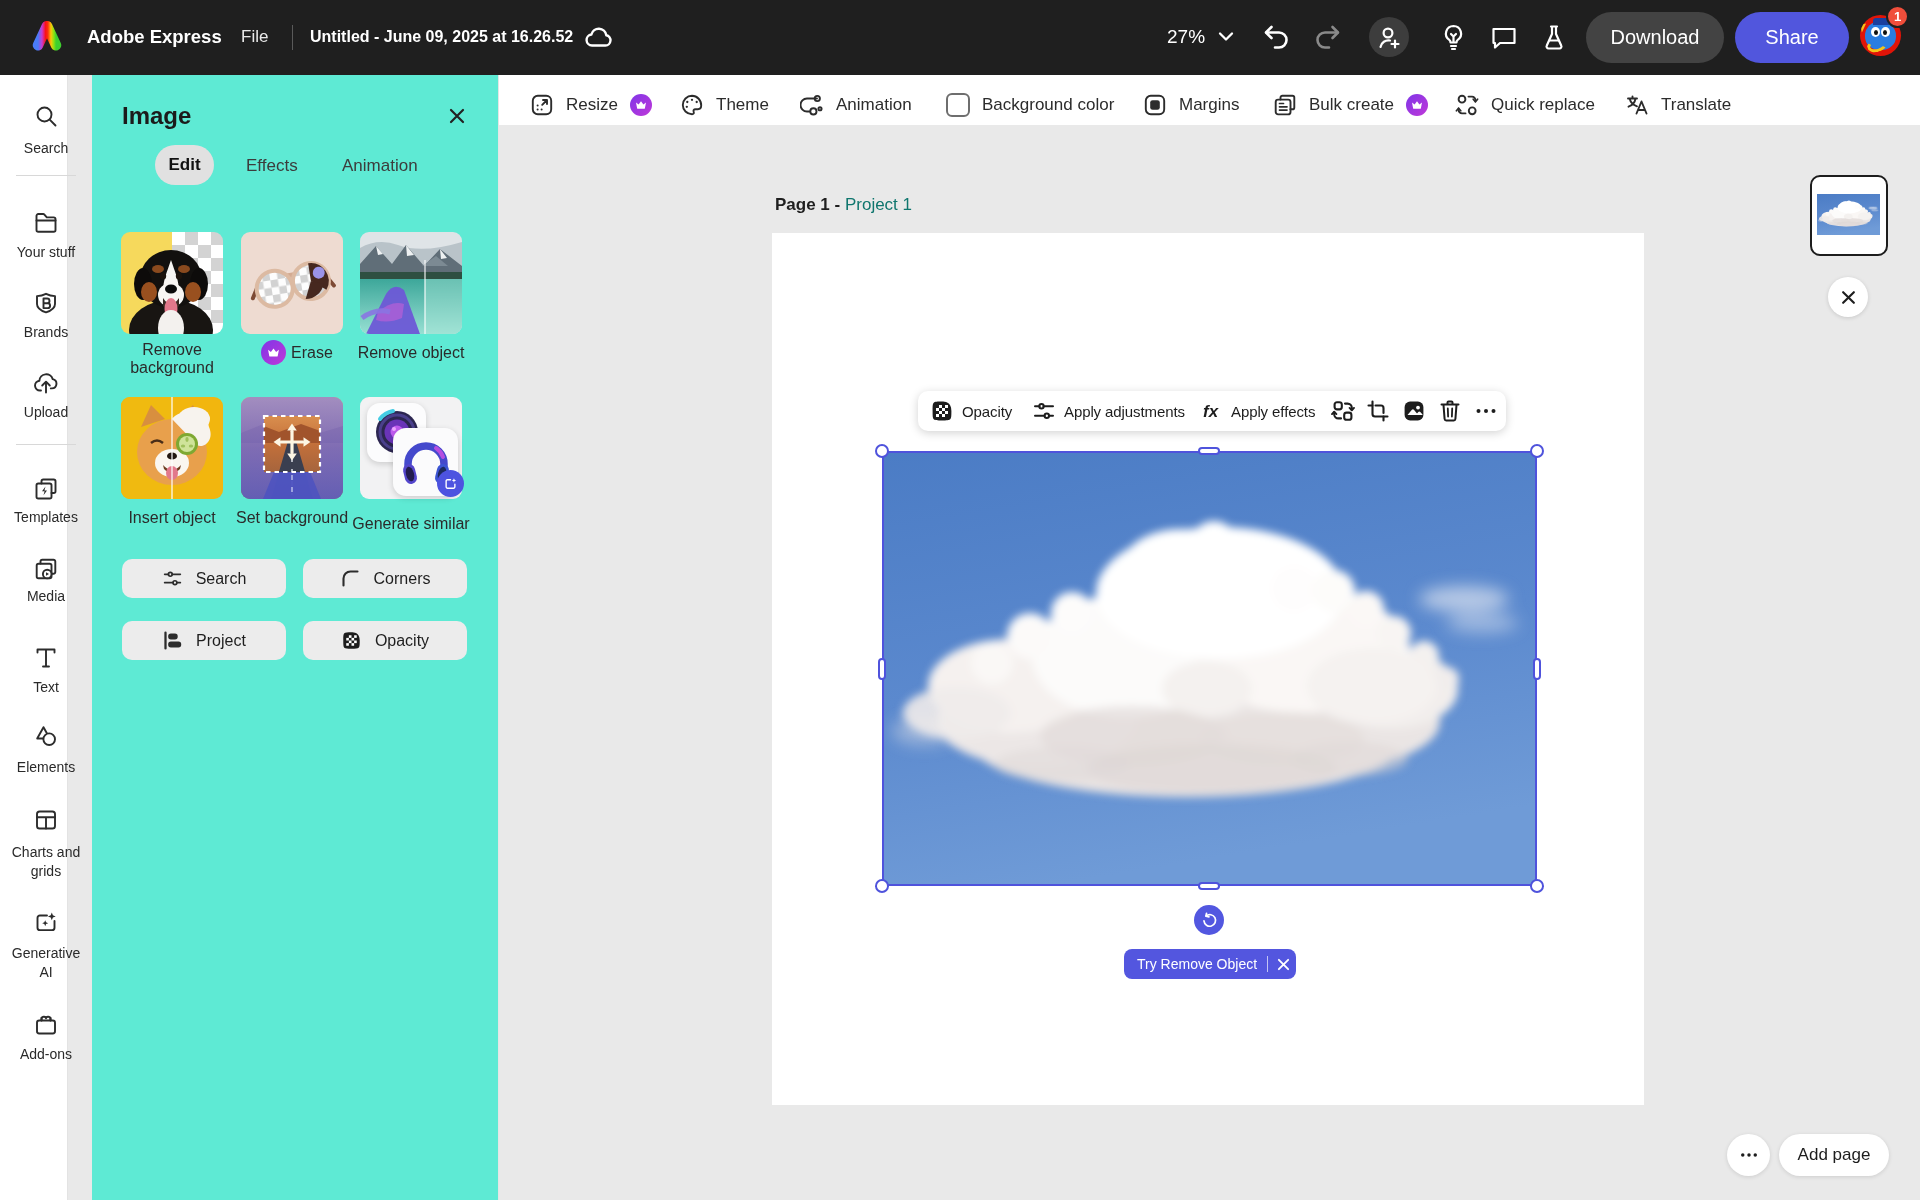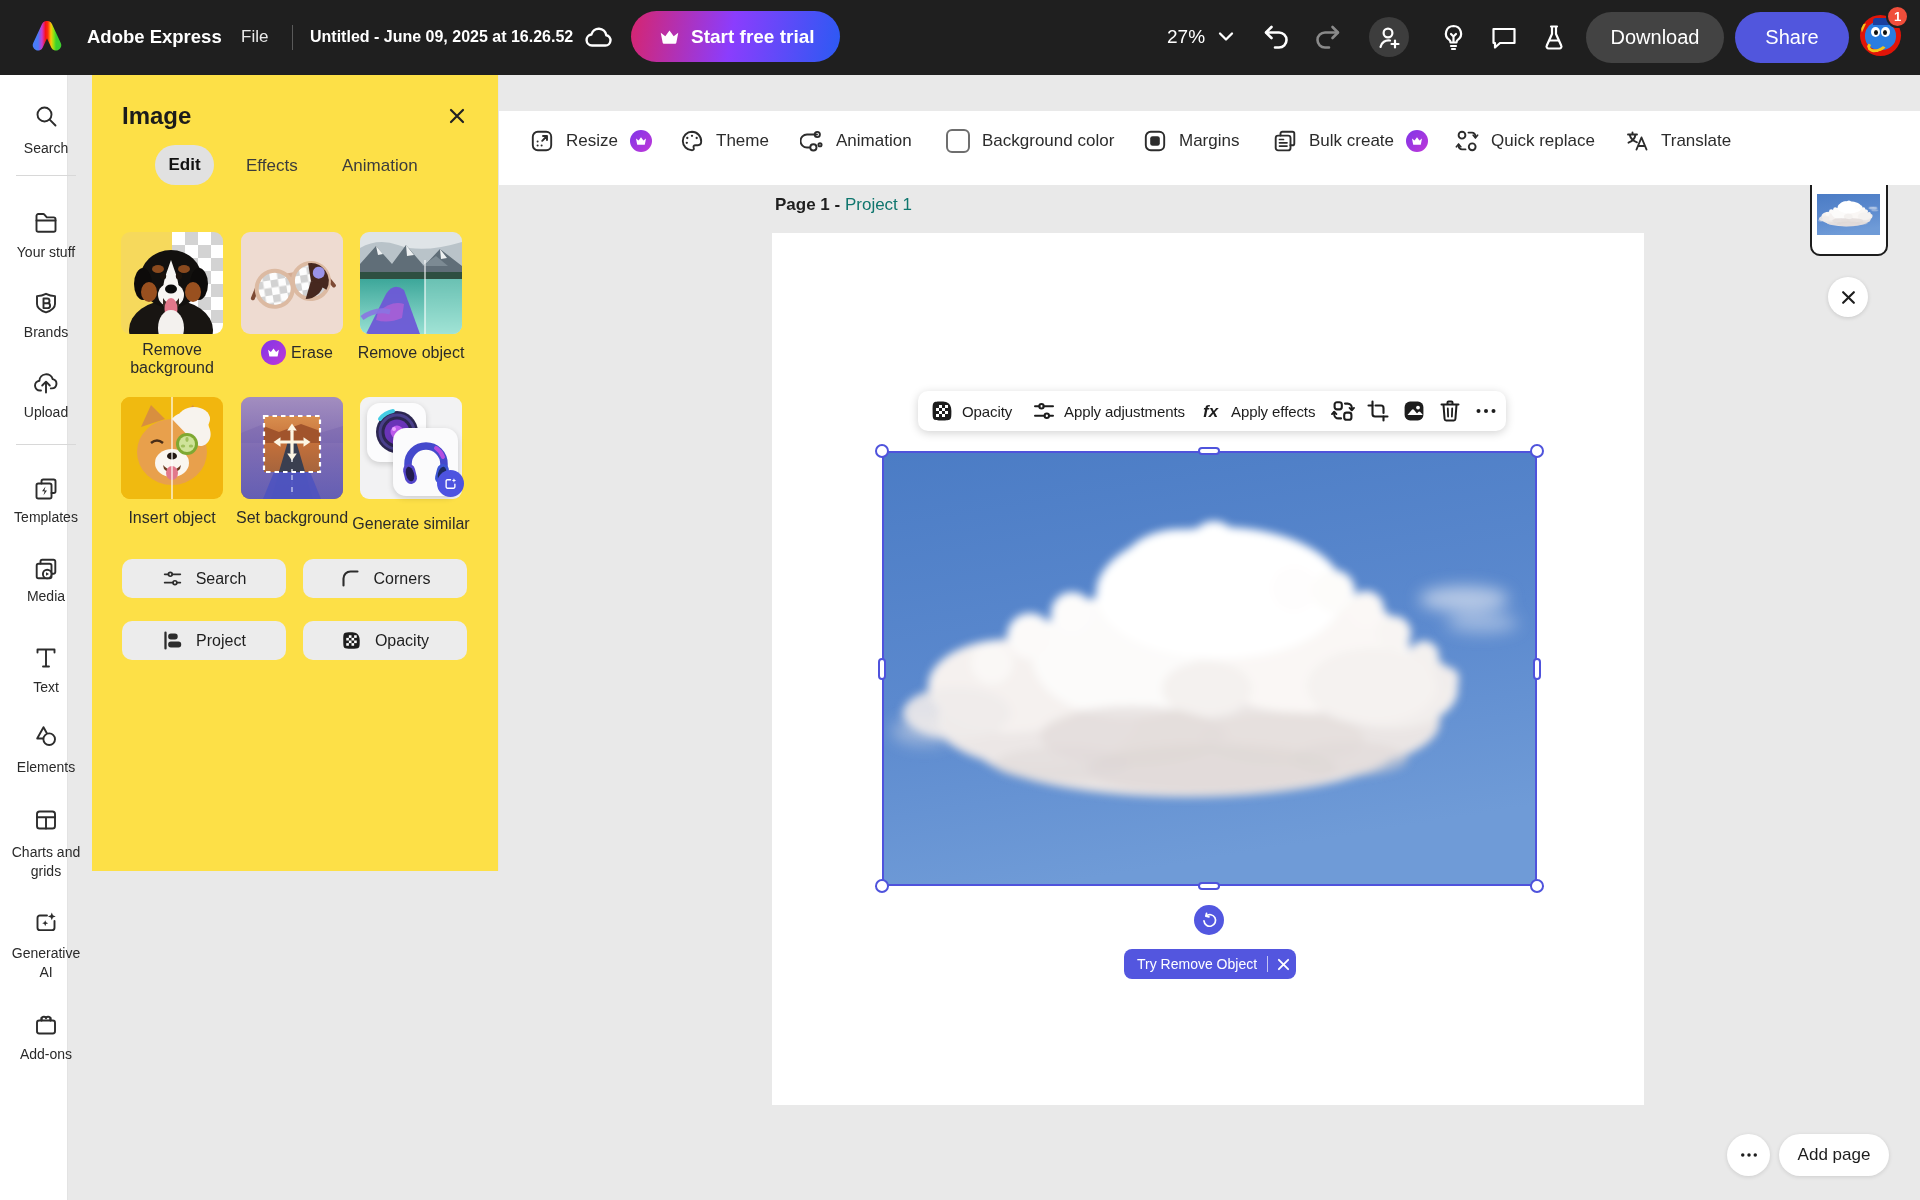--- a/index.html
+++ b/index.html
@@ -1,20 +1,20 @@
 <!DOCTYPE html>
 <html><head>
 <meta charset="utf-8">
 <style>
 * { margin:0; padding:0; box-sizing:border-box; }
 html,body { width:1920px; height:1200px; overflow:hidden; background:#e9e9e9; font-family:"Liberation Sans", sans-serif; }
 .topbar { position:absolute; left:0; top:0; width:1920px; height:75px; background:#1f1f1f; z-index:50; }
 .sidebar { position:absolute; left:0; top:75px; width:68px; height:1125px; background:#fff; border-right:1px solid #e3e3e3; z-index:40; }
-.panel { position:absolute; left:92px; top:75px; width:406px; height:796px; background:#fde047; box-shadow:1px 0 0 #e5e5e5; z-index:40; }
-.toolbar { position:absolute; left:498px; top:75px; width:1422px; height:74px; background:#fff; z-index:30;margin-top:36px; }
+.panel { position:absolute; left:92px; top:75px; width:406px; height:1125px; background:#5eead4; box-shadow:1px 0 0 #e5e5e5; z-index:40; }
+.toolbar { position:absolute; left:498px; top:75px; width:1422px; height:50px; background:#fff; z-index:30; }
 .canvasarea { position:absolute; left:498px; top:137px; width:1422px; height:1063px; background:#e9e9e9; }
 .page { position:absolute; left:772px; top:233px; width:872px; height:872px; background:#fff; }
 
 .tb-item { position:absolute; color:#fff; }
 .pill { border-radius:100px; display:flex; align-items:center; justify-content:center; }
 .si { position:absolute; width:24px; height:24px; fill:none; stroke:#2c2c2c; stroke-width:1.9; stroke-linecap:round; stroke-linejoin:round; }
 .sl { position:absolute; left:0; width:92px; text-align:center; font-size:14px; color:#2a2a2a; }
 .ti { width:24px; height:24px; fill:none; stroke:#2c2c2c; stroke-width:1.9; stroke-linecap:round; stroke-linejoin:round; flex:none; }
 .titem { position:absolute; top:18px; white-space:nowrap; display:flex; align-items:center; gap:12px; font-size:17px; color:#2c2c2c; height:24px; }
 .crown { width:22px; height:22px; border-radius:50%; background:linear-gradient(135deg,#7f35e8,#c038d8); display:flex; align-items:center; justify-content:center; flex:none; }
@@ -206,26 +206,20 @@
     </defs>
     <path d="M16.8 7.2 L8 26.2 M17.2 7.2 L26 26.2" stroke="url(#lgA)" stroke-width="10.5" stroke-linecap="round" stroke-linejoin="round" fill="none"></path>
   </svg>
   <div class="tb-item" style="left:87px;top:26px;font-size:18.5px;font-weight:700">Adobe Express</div>
   <div class="tb-item" style="left:241px;top:27px;font-size:17px;color:#e9e9e9">File</div>
   <div class="tb-item" style="left:292px;top:25px;width:1px;height:25px;background:#5a5a5a"></div>
   <div class="tb-item" style="left:310px;top:28px;font-size:16px;font-weight:700">Untitled - June 09, 2025 at 16.26.52</div>
   <svg class="tb-item" style="left:585px;top:26px" width="28" height="22" viewBox="0 0 28 22" fill="none" stroke="#fff" stroke-width="2.4" stroke-linejoin="round" stroke-linecap="round">
     <path d="M7 19.5 a5.5 5.5 0 0 1 -0.6 -10.96 A7.6 7.6 0 0 1 21.3 9.2 a5.2 5.2 0 0 1 -0.9 10.3 Z"></path>
   </svg>
-  <div class="pill" style="position:absolute;left:631px;top:11px;width:209px;height:51px;background:linear-gradient(100deg,#d6256f 0%,#8b3dfd 48%,#2b5af3 100%);color:#fff;font-size:19px;font-weight:700;gap:11px;justify-content:flex-start;padding-left:28px">
-    <svg width="21" height="18" viewBox="0 0 24 20" fill="#fff">
-        <path d="M2 5 L7.2 9.2 L12 2.6 L16.8 9.2 L22 5 L19.8 16.5 a1.4 1.4 0 0 1 -1.4 1.1 H5.6 a1.4 1.4 0 0 1 -1.4 -1.1 Z"></path>
-      </svg>
-    <span>Start free trial</span>
-  </div>
   <div class="tb-item" style="left:1167px;top:26px;font-size:19px">27%</div>
   <svg class="tb-item" style="left:1218px;top:31px" width="16" height="11" viewBox="0 0 16 11" fill="none" stroke="#fff" stroke-width="2.3" stroke-linecap="round" stroke-linejoin="round">
       <path d="M2 2.5 L8 8.5 L14 2.5"></path>
     </svg>
   <svg class="tb-item" style="left:1263px;top:24px" width="27" height="26" viewBox="0 0 27 26" fill="none" stroke="#fff" stroke-width="2.6" stroke-linecap="round" stroke-linejoin="round">
       <path d="M8.5 3 L3 8.5 L8.5 14"></path>
       <path d="M3.5 8.5 H16 a7.5 7.5 0 0 1 0 15 H12"></path>
     </svg>
   <svg class="tb-item" style="left:1314px;top:24px" width="27" height="26" viewBox="0 0 27 26" fill="none" stroke="#8a8a8a" stroke-width="2.6" stroke-linecap="round" stroke-linejoin="round">
       <path d="M18.5 3 L24 8.5 L18.5 14"></path>

